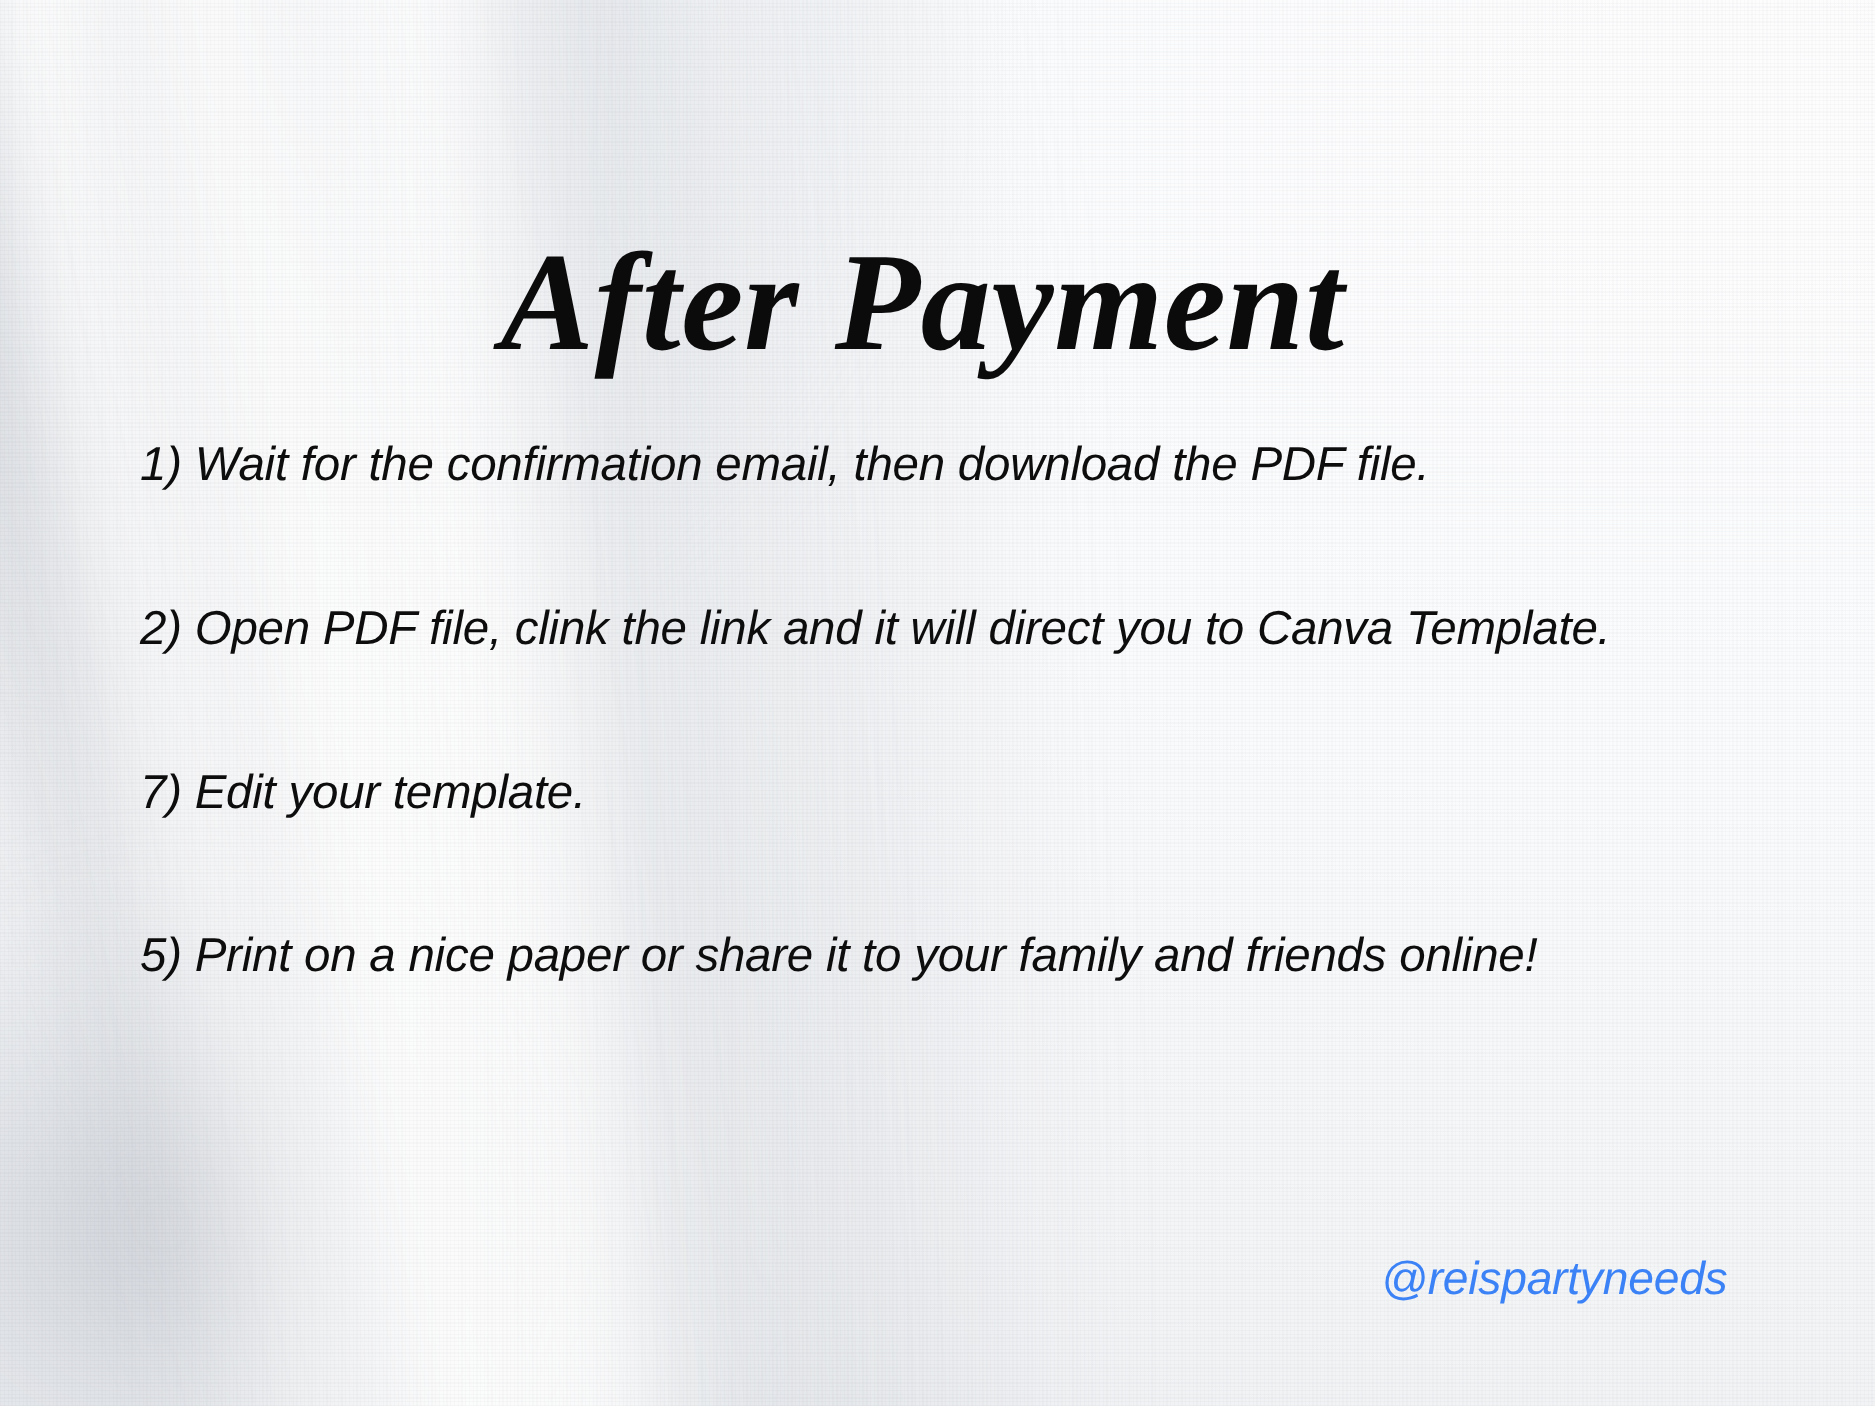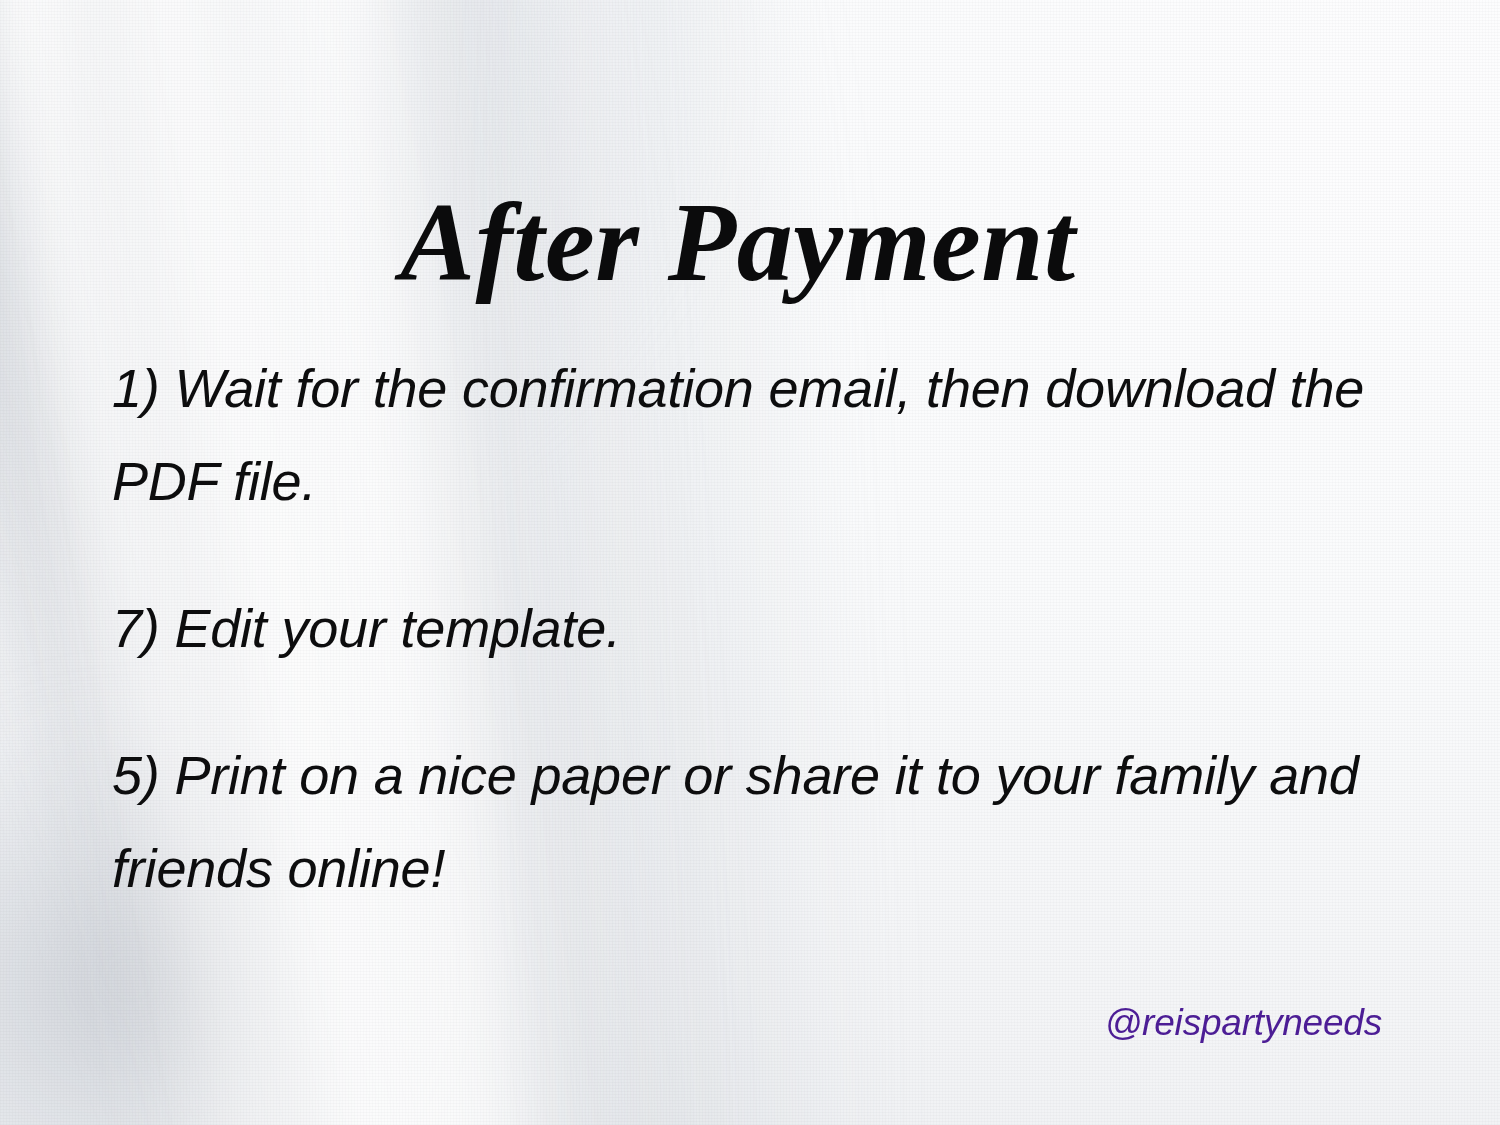--- a/index.html
+++ b/index.html
@@ -200,37 +200,37 @@
     position: absolute;
     left: 112px;
     top: 288px;
     width: 1320px;
   }
 
   .step {
     font-family: "Liberation Sans", "DejaVu Sans", sans-serif;
     font-style: italic;
     font-weight: 400;
-    font-size: 54px;
+    font-size: 38px;
     line-height: 93px;
     color: #0d0d0e;
     letter-spacing: -0.2px;
     white-space: pre-wrap;
   }
 
   .handle {
     position: absolute;
     right: 118px;
     top: 1004px;
     font-family: "Liberation Sans", "DejaVu Sans", sans-serif;
     font-style: italic;
     font-weight: 400;
     font-size: 37px;
     line-height: 1;
-    color: #4c1d95;
+    color: #3b82f6;
     letter-spacing: -0.2px;
     margin-left: 48px;
   }
 </style>
 </head>
 <body>
 
 <div id="canvas">
 
   <div class="bg-layer bg-base"></div>
@@ -245,20 +245,21 @@
   <div class="drape-lower"></div>
   <div class="sheen"></div>
   <div class="grain"></div>
 
   <div class="content">
 
     <h1 class="title">After Payment</h1>
 
     <div class="steps">
       <p class="step">1) Wait for the confirmation email, then download the PDF file.</p>
+      <p class="step">2) Open PDF file, clink the link and it will direct you to Canva Template.</p>
       <p class="step">7) Edit your template.</p>
       <p class="step">5) Print on a nice paper or share it to your family and friends online!</p>
     </div>
 
     <div class="handle">@reispartyneeds</div>
 
   </div>
 </div>
 
 </body></html>

